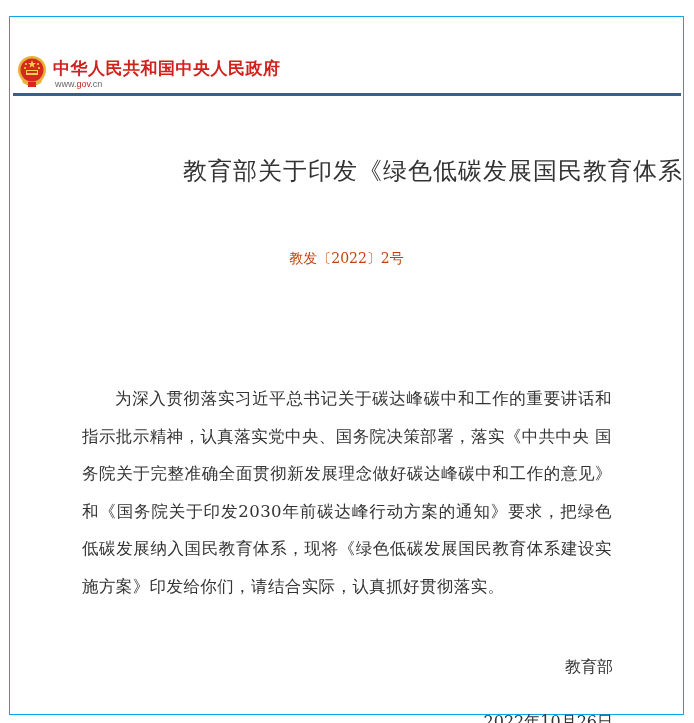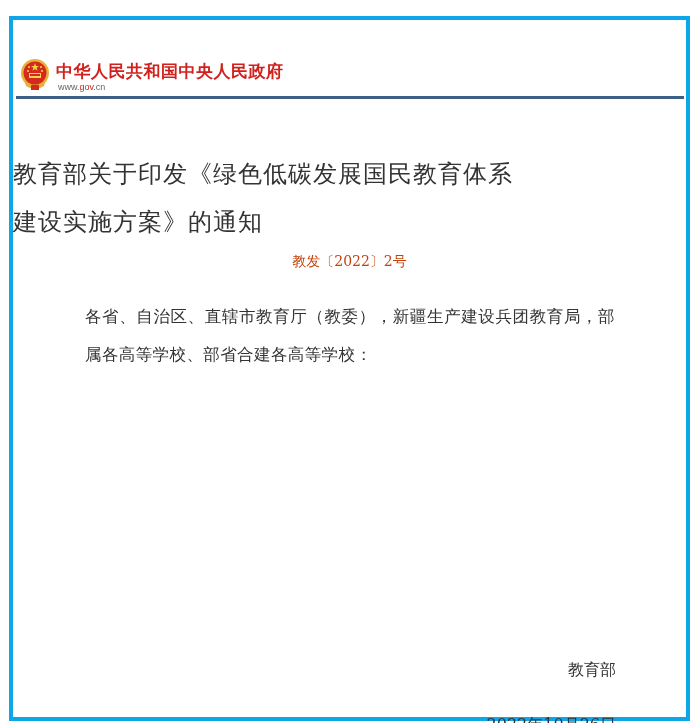--- a/index.html
+++ b/index.html
@@ -1,31 +1,31 @@
 <!DOCTYPE html>
 <html><head>
   <meta charset="utf-8">
   <style>
     html, body { margin: 0; padding: 0; background: #ffffff; }
     body { width: 694px; height: 723px; position: relative; overflow: hidden;
            font-family: "DejaVu Serif", "Liberation Serif", serif; color: #333333; }
     .frame { position: absolute; left: 9px; top: 16px; width: 673px; height: 697px;
-             border: 4px solid #0ea5e9; background: #ffffff; }
+             border: 1px solid #0ea5e9; background: #ffffff; }
     .header { position: absolute; left: 5px; top: 38px; height: 42px; }
     .emblem { position: absolute; left: 2px; top: 0; width: 30px; height: 34px; }
     .site-name { position: absolute; left: 38px; top: 2px; white-space: nowrap;
                  font-family: "DejaVu Sans", "Liberation Sans", sans-serif;
                  font-size: 17px; font-weight: bold; color: #d0211c; letter-spacing: 0.5px; }
     .site-url { position: absolute; left: 40px; top: 24px; white-space: nowrap;
                 font-family: "Liberation Sans", "DejaVu Sans", sans-serif;
                 font-size: 9px; color: #666666; }
     .site-url .gov { color: #c0261f; text-align: right; }
     .header-rule { position: absolute; left: 3px; top: 76px; width: 668px; height: 3px;
                    background: #3d5f87; }
-    .title { position: absolute; left: 0; width: 673px; text-align: left;
+    .title { position: absolute; left: 0; width: 673px; text-align: right;
              font-size: 24px; color: #333333; white-space: nowrap; letter-spacing: 1px; }
     .title.l1 { top: 138px; }
     .title.l2 { top: 186px; }
     .docno { position: absolute; left: 0; width: 673px; top: 233px; text-align: center;
              font-size: 14px; color: #c2410c; }
     .body-text { position: absolute; left: 72px; width: 530px; font-size: 16.5px;
                  line-height: 37.5px; color: #333333; text-align: justify; letter-spacing: 0.4px; }
     .addressee { top: 278px; }
     .para { top: 363px; text-indent: 2em; }
     .sign { position: absolute; right: 70px; font-size: 16px; color: #333333; white-space: nowrap; }
@@ -49,20 +49,19 @@
       <rect x="10" y="16" width="10" height="2" fill="#d42a1e"></rect>
       <path d="M4,22 Q15,34 26,22 L24,28 Q15,34 6,28 Z" fill="#e8b23a"></path>
       <rect x="11" y="27" width="8" height="5" fill="#d42a1e"></rect>
     </svg>
     <div class="site-name">中华人民共和国中央人民政府</div>
     <div class="site-url"><span>www.</span><span class="gov">gov</span><span>.cn</span></div>
   </div>
   <div class="header-rule"></div>
 
   <div class="title l1">教育部关于印发《绿色低碳发展国民教育体系</div>
-  <div class="title l2">建设实施方案》的通知</div>
   <div class="docno">教发〔2022〕2号</div>
 
-  <div class="body-text addressee">各省、自治区、直辖市教育厅（教委），新疆生产建设兵团教育局，部属各高等学校、部省合建各高等学校：</div>
+  <div class="body-text para">为深入贯彻落实习近平总书记关于碳达峰碳中和工作的重要讲话和指示批示精神，认真落实党中央、国务院决策部署，落实《中共中央 国务院关于完整准确全面贯彻新发展理念做好碳达峰碳中和工作的意见》和《国务院关于印发2030年前碳达峰行动方案的通知》要求，把绿色低碳发展纳入国民教育体系，现将《绿色低碳发展国民教育体系建设实施方案》印发给你们，请结合实际，认真抓好贯彻落实。</div>
 
   <div class="sign org">教育部</div>
   <div class="sign date">2022年10月26日</div>
 </div>
 
 </body></html>

